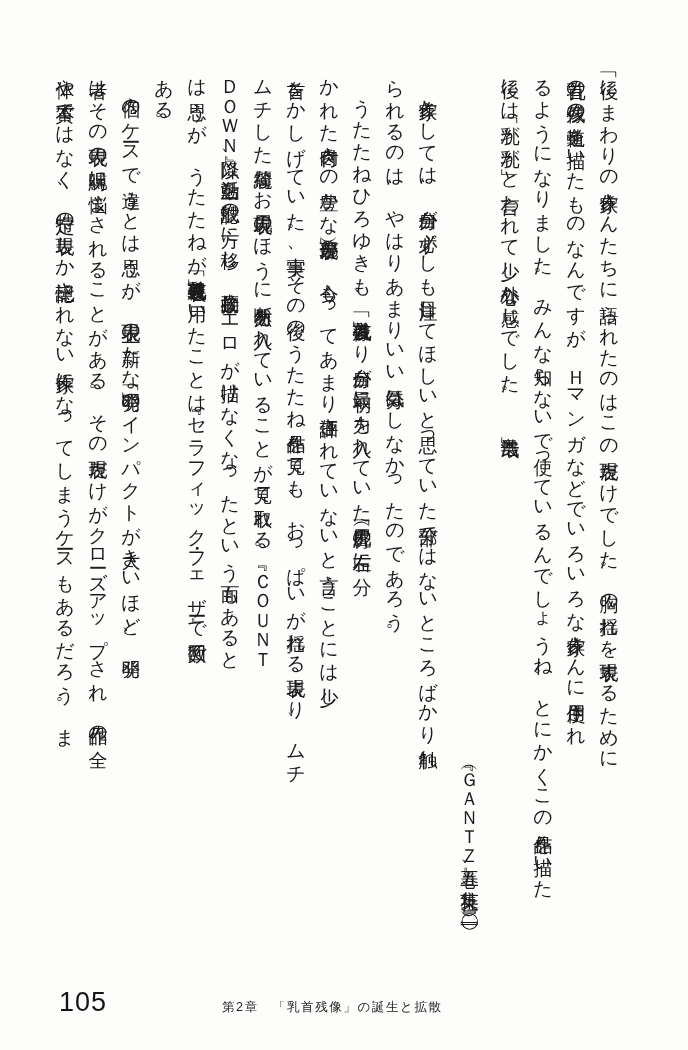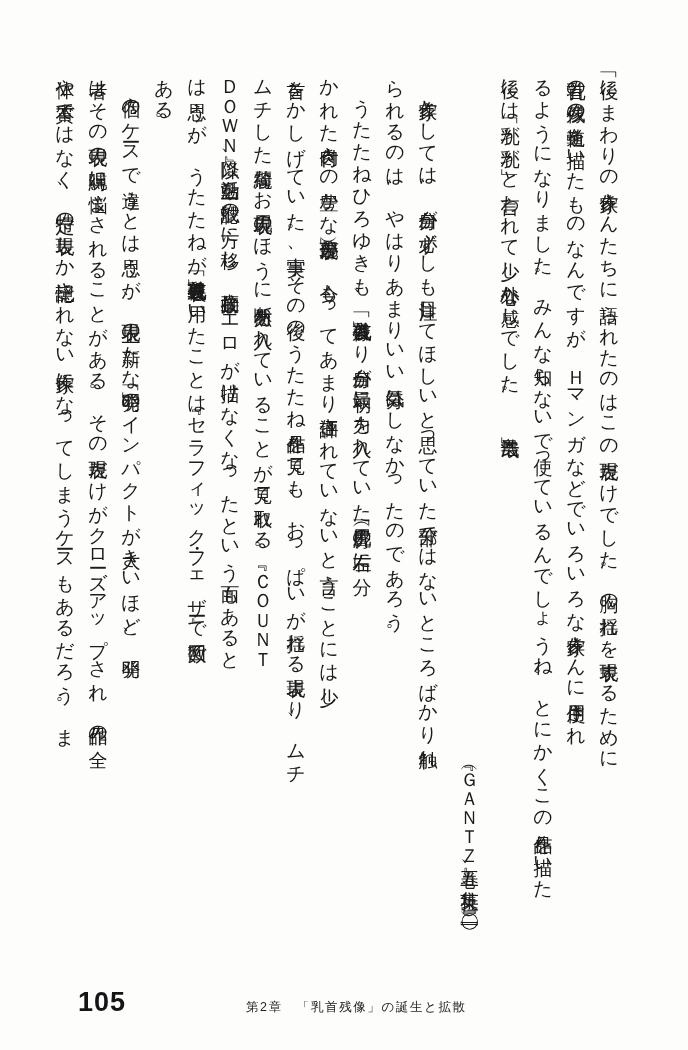--- a/index.html
+++ b/index.html
@@ -39,31 +39,31 @@
   .body-col {
     font-family: "Liberation Serif", serif;     
   }
   .attribution {
     margin: 0 8px;           
     text-align: end;         
     font-size: 18.5px;
   }
   .footer-pagenum {
     position: absolute;
-    left: 78px;
+    left: 59px;
     top: 987px;
     font-family: "Liberation Sans", sans-serif;
-    font-weight: 700;
+    font-weight: 400;
     font-size: 27px;
     letter-spacing: 1px;
     color: #151515;
   }
   .footer-chapter {
     position: absolute;
-    left: 246px;
+    left: 222px;
     top: 999px;
     font-family: "Liberation Sans", sans-serif;
     font-size: 12.5px;
     letter-spacing: 1.6px;
     color: #222222;
     white-space: pre;
   }
 </style>
 </head>
 <body>

